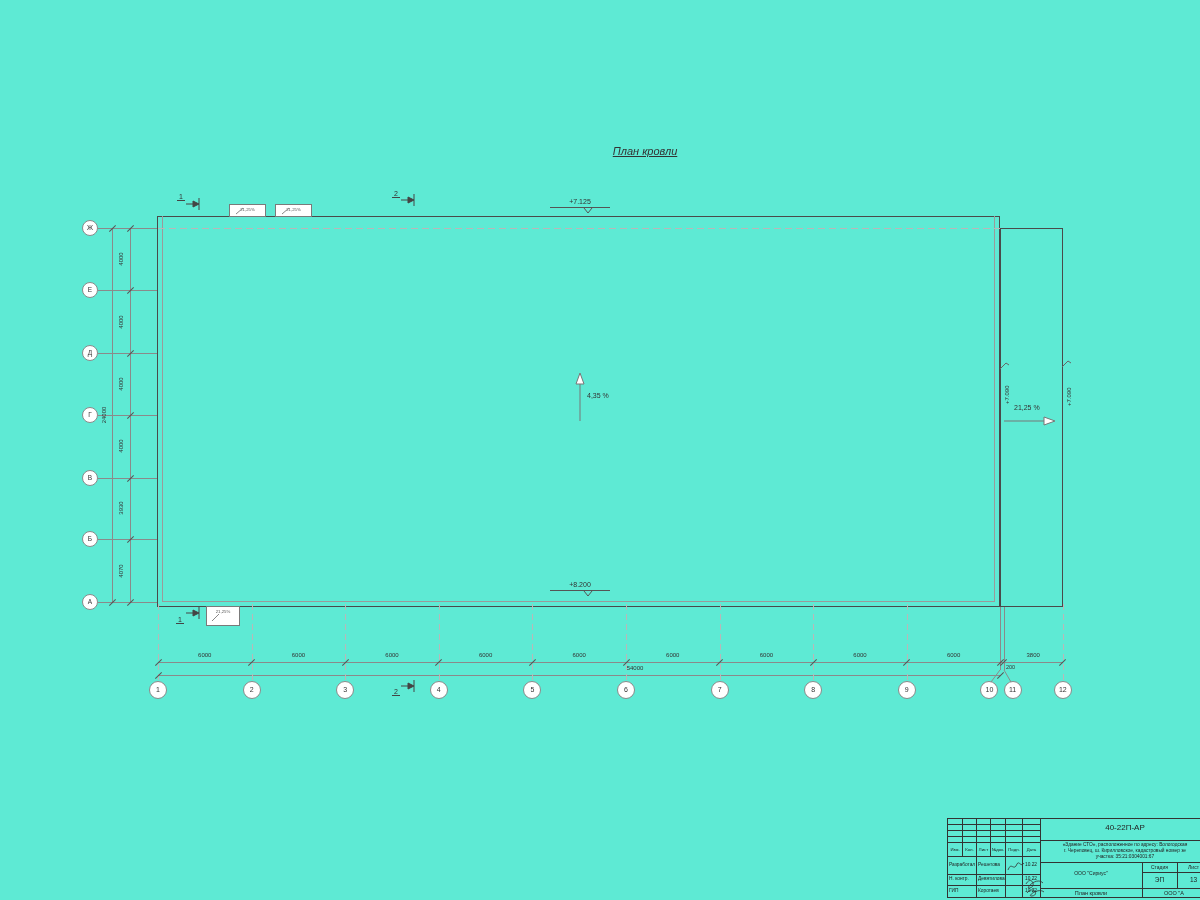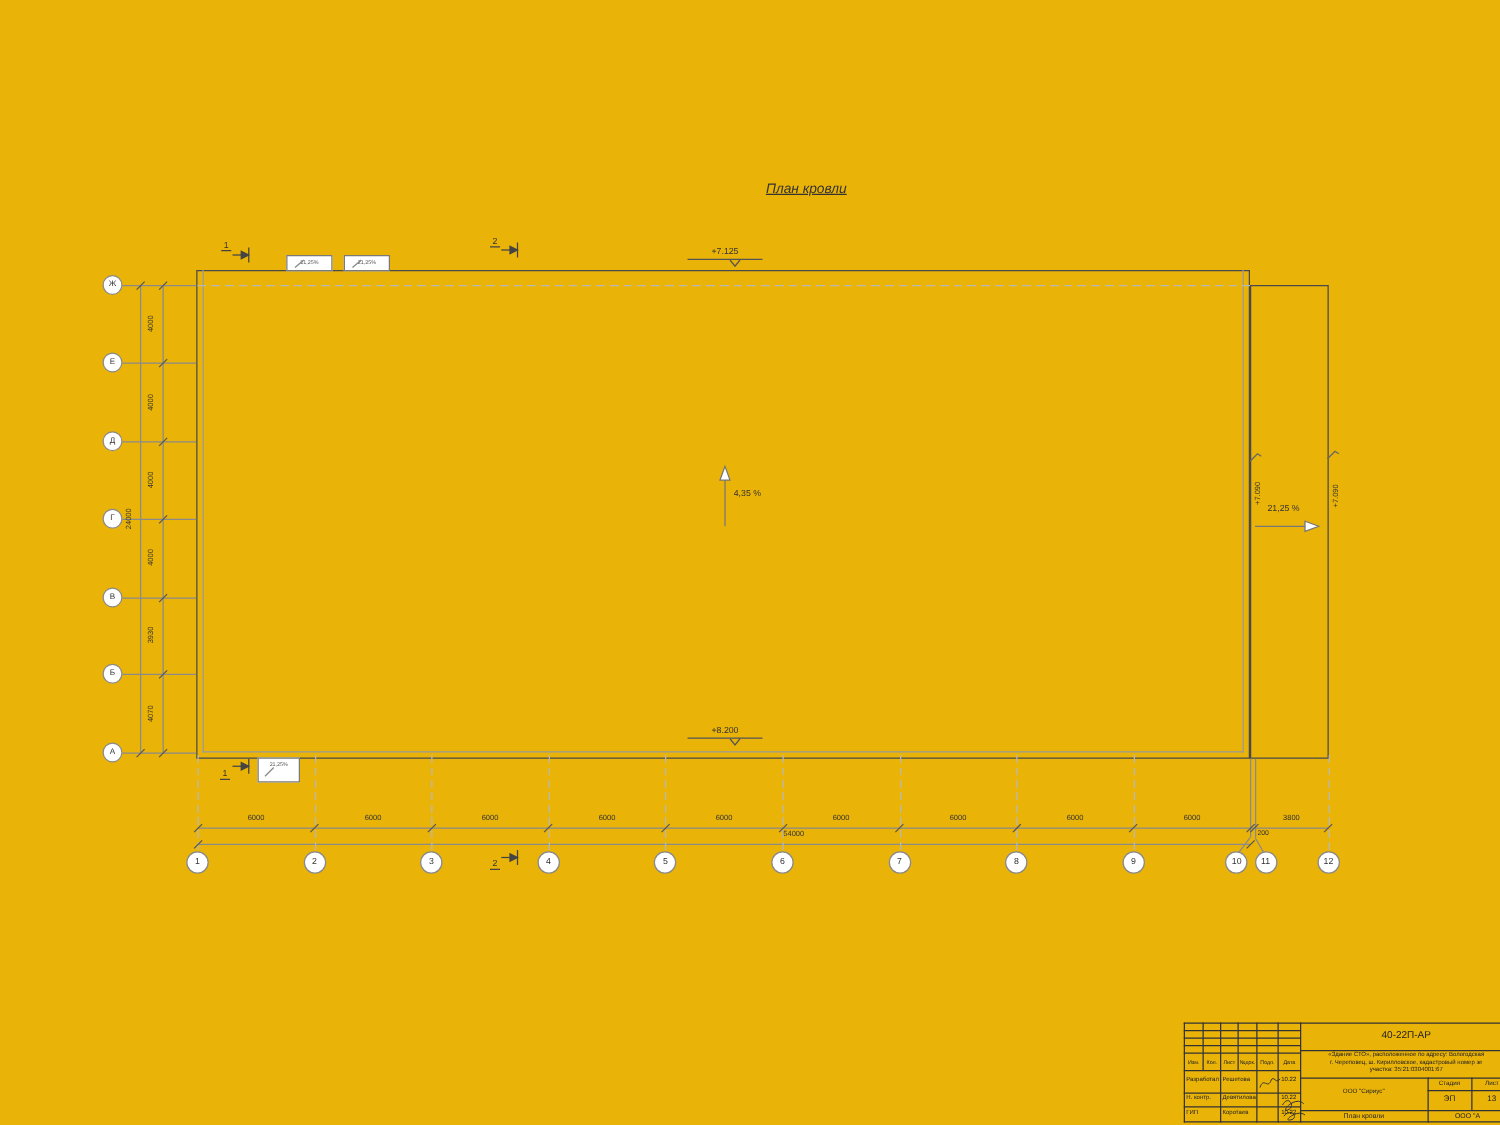--- a/index.html
+++ b/index.html
@@ -1,17 +1,17 @@
 <!DOCTYPE html>
 <html><head>
 <meta charset="utf-8">
 <style>
   html,body{margin:0;padding:0;background:#fff;}
   body{width:1200px;height:900px;overflow:hidden;font-family:"Liberation Sans",sans-serif;}
-  #canvas{position:relative;width:1200px;height:900px;background:#eab308;overflow:hidden;}
+  #canvas{position:relative;width:1200px;height:900px;background:#5eead4;overflow:hidden;}
   .abs{position:absolute;}
   .title{font-size:11px;font-style:italic;text-decoration:underline;text-align:center;color:#333;}
   .circ{border:1px solid #8a8a8a;border-radius:50%;background:#fff;text-align:center;color:#333;box-sizing:border-box;}
   .hl{background:#8a8a8a;height:1px;}
   .vl{background:#8a8a8a;width:1px;}
   .edge{border:1px solid #4a4a4a;box-sizing:border-box;}
   .tick{width:9px;height:1px;background:#555;transform:rotate(-45deg);}
   .dim{font-size:6px;color:#333;text-align:center;white-space:nowrap;}
   .dimv{font-size:6px;color:#333;white-space:nowrap;transform:translate(-50%,-50%) rotate(-90deg);}
   .dash-v{width:1px;background:repeating-linear-gradient(to bottom,#b8b8b8 0 6px,transparent 6px 10px);}

